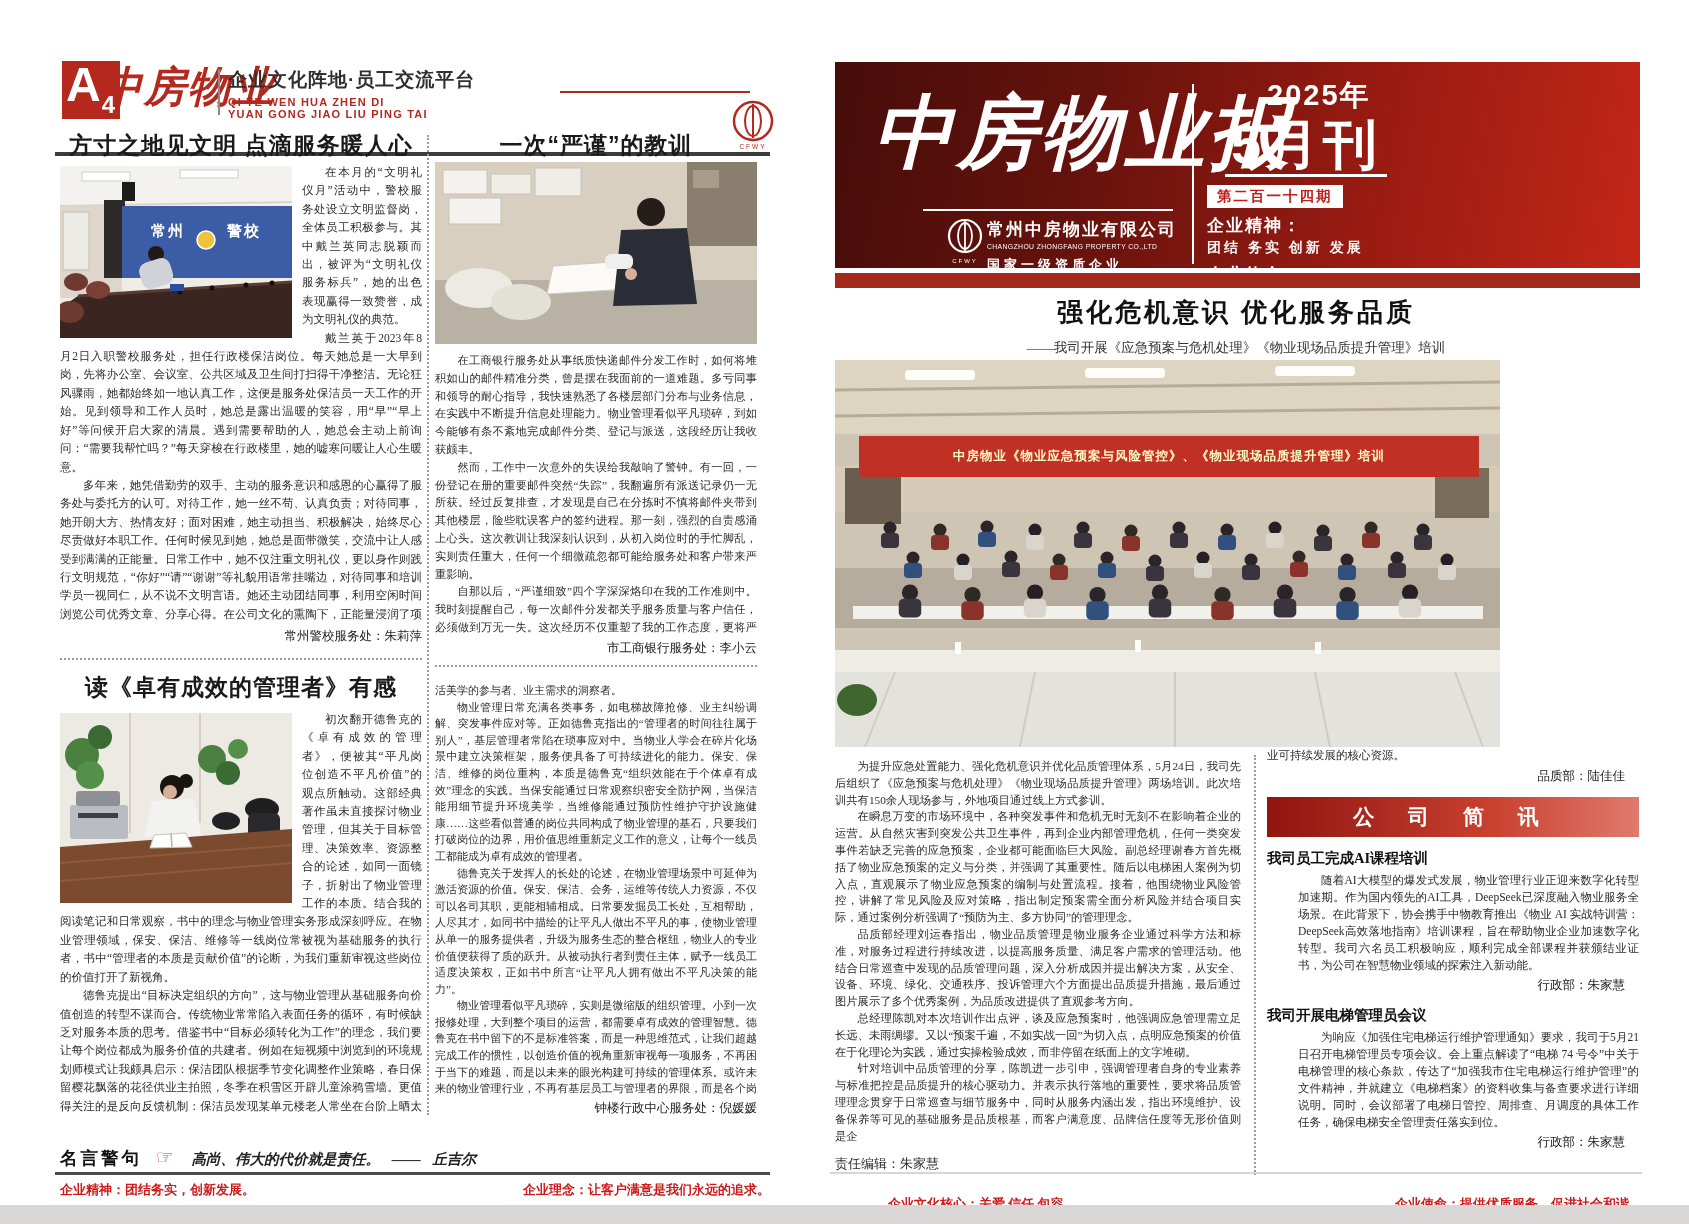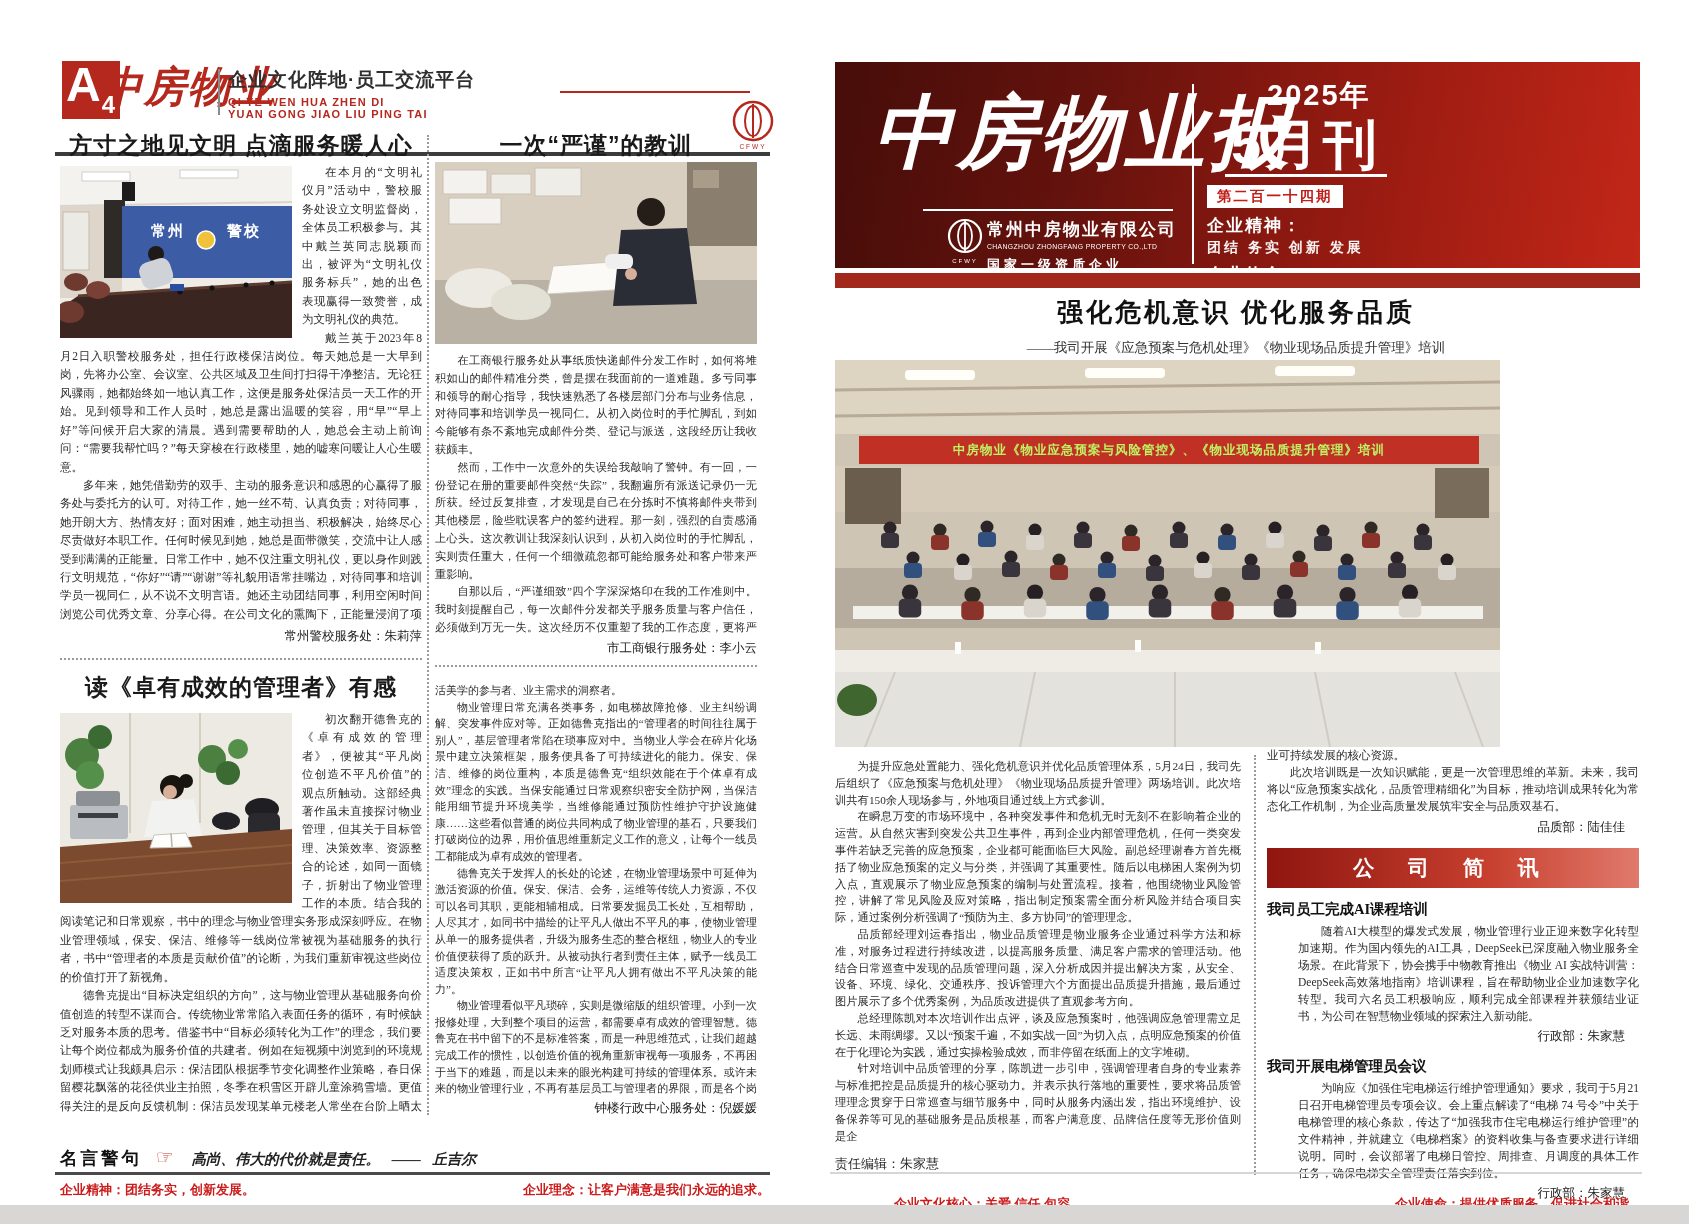--- a/index.html
+++ b/index.html
@@ -64,22 +64,22 @@
             border-bottom:3px solid #fff;display:inline-block;padding:0 6px 2px 6px;}
   .mr-issue{display:inline-block;background:#fff;color:#c1201a;font-weight:bold;font-size:14.5px;
             padding:2px 10px;margin-top:8px;letter-spacing:2px;}
   .mr-line{font-size:17px;font-weight:bold;margin-top:6px;letter-spacing:2px;}
   .mr-val{font-size:14px;font-weight:bold;margin-top:2px;letter-spacing:3px;opacity:.95;}
   .red-bar{left:5px;top:218px;width:805px;height:15px;background:#a3281c;}
   .main-title{left:0;top:240px;width:812px;text-align:center;font-size:26px;font-weight:bold;
               font-family:"Liberation Sans",sans-serif;color:#111;letter-spacing:3px;}
   .main-sub{left:0;top:284px;width:812px;text-align:center;font-size:13.5px;color:#333;}
   #photo4{left:5px;top:305px;width:665px;height:387px;}
-  .photo-banner{position:absolute;left:24px;top:76px;width:620px;height:28px;background:#c03024;
-                color:#bef264;font-size:12.5px;font-weight:bold;display:flex;align-items:center;
+  .photo-banner{position:absolute;left:24px;top:76px;width:620px;height:41px;background:#c03024;
+                color:#fef9c3;font-size:12.5px;font-weight:bold;display:flex;align-items:center;
                 justify-content:center;font-family:"Liberation Sans",sans-serif;letter-spacing:1px;
                 white-space:nowrap;}
   #main-colL{left:5px;top:703px;width:406px;height:392px;font-size:11.3px;line-height:16.8px;
              text-align:justify;overflow:hidden;}
   #main-colL p{margin:0;text-indent:2em;}
   .editor-line{left:5px;top:1100px;font-size:13px;}
   .vdot-r{left:424px;top:700px;height:420px;width:0;border-left:2px dotted #9a9a9a;}
   #main-colR{left:437px;top:692px;width:372px;}
   #main-colR .cont{font-size:11.5px;line-height:17px;text-align:justify;}
   #main-colR .cont p{margin:0;text-indent:2em;}
@@ -214,21 +214,21 @@
           <ellipse cx="44" cy="126" rx="34" ry="20" fill="#eceae2"></ellipse>
           <ellipse cx="86" cy="140" rx="30" ry="18" fill="#e3e0d6"></ellipse>
           <polygon points="118,104 206,98 212,126 112,132" fill="#fbfaf7" stroke="#cfc9bc"></polygon>
           <circle cx="216" cy="50" r="14" fill="#241d18"></circle>
           <polygon points="186,68 252,66 262,142 178,144" fill="#2b2d36"></polygon>
           <rect x="170" y="92" width="28" height="15" rx="6" fill="#efefef"></rect>
           <circle cx="196" cy="112" r="6" fill="#d8b09a"></circle>
         </svg>
       </div>
       <div class="body-txt" style="position:absolute;left:0;top:222px;width:322px;height:284px;font-size:11.2px;line-height:17.8px;">
-        <p>在工商银行服务处从事纸质快递邮件分发工作时，如何将堆积如山的邮件精准分类，曾是摆在我面前的一道难题。多亏同事和领导的耐心指导，我快速熟悉了各楼层部门分布与业务信息，对待同事和培训学员一视同仁。从初入岗位时的手忙脚乱，到如今能够有条不紊地完成邮件分类、登记与派送，这段经历让我收获颇丰。</p>
+        <p>在工商银行服务处从事纸质快递邮件分发工作时，如何将堆积如山的邮件精准分类，曾是摆在我面前的一道难题。多亏同事和领导的耐心指导，我快速熟悉了各楼层部门分布与业务信息，在实践中不断提升信息处理能力。物业管理看似平凡琐碎，到如今能够有条不紊地完成邮件分类、登记与派送，这段经历让我收获颇丰。</p>
         <p>然而，工作中一次意外的失误给我敲响了警钟。有一回，一份登记在册的重要邮件突然“失踪”，我翻遍所有派送记录仍一无所获。经过反复排查，才发现是自己在分拣时不慎将邮件夹带到其他楼层，险些耽误客户的签约进程。那一刻，强烈的自责感涌上心头。这次教训让我深刻认识到，从初入岗位时的手忙脚乱，实则责任重大，任何一个细微疏忽都可能给服务处和客户带来严重影响。</p>
         <p>自那以后，“严谨细致”四个字深深烙印在我的工作准则中。我时刻提醒自己，每一次邮件分发都关乎服务质量与客户信任，必须做到万无一失。这次经历不仅重塑了我的工作态度，更将严谨的作风延伸到生活的方方面面，让我在面对困难时多了一份沉着与勇气。</p>
       </div>
       <div class="byline" style="position:absolute;left:0;top:510px;width:322px;">市工商银行服务处：李小云</div>
       <div class="hdot" style="position:absolute;left:0;top:535px;width:322px;"></div>
       <div class="body-txt" style="position:absolute;left:0;top:552px;width:322px;height:414px;font-size:11px;line-height:16.6px;">
         <p style="text-indent:0;">活美学的参与者、业主需求的洞察者。</p>
         <p>物业管理日常充满各类事务，如电梯故障抢修、业主纠纷调解、突发事件应对等。正如德鲁克指出的“管理者的时间往往属于别人”，基层管理者常陷在琐事应对中。当物业人学会在碎片化场景中建立决策框架，服务便具备了可持续进化的能力。保安、保洁、维修的岗位重构，本质是德鲁克“组织效能在于个体卓有成效”理念的实践。当保安能通过日常观察织密安全防护网，当保洁能用细节提升环境美学，当维修能通过预防性维护守护设施健康……这些看似普通的岗位共同构成了物业管理的基石，只要我们打破岗位的边界，用价值思维重新定义工作的意义，让每个一线员工都能成为卓有成效的管理者。</p>
         <p>德鲁克关于发挥人的长处的论述，在物业管理场景中可延伸为激活资源的价值。保安、保洁、会务，运维等传统人力资源，不仅可以各司其职，更能相辅相成。日常要发掘员工长处，互相帮助，人尽其才，如同书中描绘的让平凡人做出不平凡的事，使物业管理从单一的服务提供者，升级为服务生态的整合枢纽，物业人的专业价值便获得了质的跃升。从被动执行者到责任主体，赋予一线员工适度决策权，正如书中所言“让平凡人拥有做出不平凡决策的能力”。</p>
         <p>物业管理看似平凡琐碎，实则是微缩版的组织管理。小到一次报修处理，大到整个项目的运营，都需要卓有成效的管理智慧。德鲁克在书中留下的不是标准答案，而是一种思维范式，让我们超越完成工作的惯性，以创造价值的视角重新审视每一项服务，不再困于当下的难题，而是以未来的眼光构建可持续的管理体系。或许未来的物业管理行业，不再有基层员工与管理者的界限，而是各个岗位的价值创造者。而这一切的起点，或许就藏在德鲁克的智慧里，当我们真正理解卓有成效不是少数人的，而是每个岗位都能抵达的，物业管理的品质提升，便有了更加坚实的根基。</p>
@@ -366,38 +366,37 @@
       <p>品质部经理刘运春指出，物业品质管理是物业服务企业通过科学方法和标准，对服务过程进行持续改进，以提高服务质量、满足客户需求的管理活动。他结合日常巡查中发现的品质管理问题，深入分析成因并提出解决方案，从安全、设备、环境、绿化、交通秩序、投诉管理六个方面提出品质提升措施，最后通过图片展示了多个优秀案例，为品质改进提供了直观参考方向。</p>
       <p>总经理陈凯对本次培训作出点评，谈及应急预案时，他强调应急管理需立足长远、未雨绸缪。又以“预案千遍，不如实战一回”为切入点，点明应急预案的价值在于化理论为实践，通过实操检验成效，而非停留在纸面上的文字堆砌。</p>
       <p>针对培训中品质管理的分享，陈凯进一步引申，强调管理者自身的专业素养与标准把控是品质提升的核心驱动力。并表示执行落地的重要性，要求将品质管理理念贯穿于日常巡查与细节服务中，同时从服务内涵出发，指出环境维护、设备保养等可见的基础服务是品质根基，而客户满意度、品牌信任度等无形价值则是企</p>
     </div>
     <div class="abs editor-line">责任编辑：朱家慧</div>
     <div class="abs vdot-r"></div>
 
     <div id="main-colR" class="abs">
       <div class="cont">
         <p class="noind">业可持续发展的核心资源。</p>
-        <p>此次培训既是一次知识赋能，更是一次管理思维的革新。未来，我司将以“应急预案实战化，品质管理精细化”为目标，推动培训成果转化为常态化工作机制，为企业高质量发展筑牢安全与品质双基石。</p>
       </div>
       <div class="byline" style="margin-top:4px;">品质部：陆佳佳</div>
 
       <div class="briefs-banner">公 司 简 讯</div>
 
       <div class="brief-title">我司员工完成AI课程培训</div>
       <div class="brief-body">
         <p>随着AI大模型的爆发式发展，物业管理行业正迎来数字化转型加速期。作为国内领先的AI工具，DeepSeek已深度融入物业服务全场景。在此背景下，协会携手中物教育推出《物业 AI 实战特训营：DeepSeek高效落地指南》培训课程，旨在帮助物业企业加速数字化转型。我司六名员工积极响应，顺利完成全部课程并获颁结业证书，为公司在智慧物业领域的探索注入新动能。</p>
       </div>
       <div class="byline" style="margin-top:3px;">行政部：朱家慧</div>
 
       <div class="brief-title">我司开展电梯管理员会议</div>
       <div class="brief-body">
         <p>为响应《加强住宅电梯运行维护管理通知》要求，我司于5月21日召开电梯管理员专项会议。会上重点解读了“电梯 74 号令”中关于电梯管理的核心条款，传达了“加强我市住宅电梯运行维护管理”的文件精神，并就建立《电梯档案》的资料收集与备查要求进行详细说明。同时，会议部署了电梯日管控、周排查、月调度的具体工作任务，确保电梯安全管理责任落实到位。</p>
       </div>
       <div class="byline" style="margin-top:3px;">行政部：朱家慧</div>
     </div>
 
     <div class="abs ftr-rule-r"></div>
-    <div class="abs red-ftr" style="left:64px;top:1140px;">企业文化核心：关爱 信任 包容</div>
+    <div class="abs red-ftr" style="left:58px;top:1140px;font-family:Liberation Serif, serif;">企业文化核心：关爱 信任 包容</div>
     <div class="abs red-ftr" style="right:0;top:1140px;">企业使命：提供优质服务，促进社会和谐。</div>
   </div>
 
   <div class="abs bottom-strip"></div>
 </div>
 
 </body></html>

